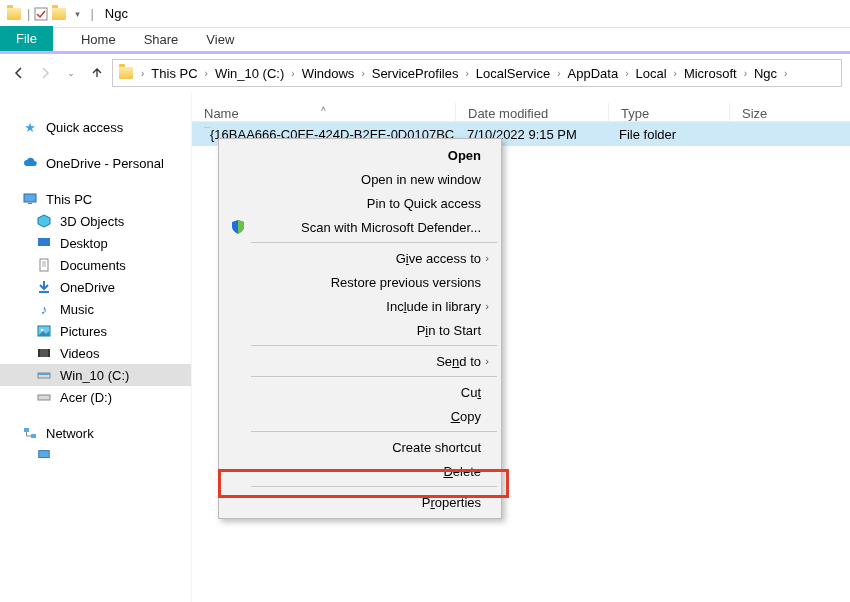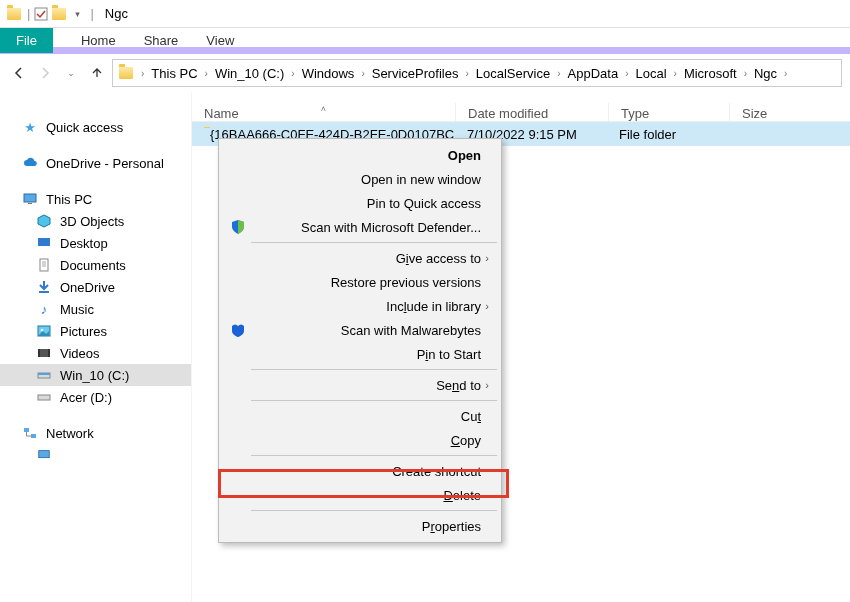--- a/index.html
+++ b/index.html
@@ -5,21 +5,21 @@
   * { box-sizing: border-box; margin: 0; padding: 0; font-family: 'Segoe UI', Tahoma, sans-serif; font-size: 13px; }
   body { width: 850px; height: 602px; background: #fff; position: relative; overflow: hidden; }
 
   
   .title-bar { height: 28px; display: flex; align-items: center; padding-left: 6px; border-bottom: 1px solid #e0e0e0; }
   .tb-icon { width: 16px; height: 14px; margin-right: 2px; display: inline-flex; align-items: center; justify-content: center; }
   .tb-sep { color: #999; margin: 0 3px; }
   .tb-title { margin-left: 8px; }
 
   
-  .ribbon { height: 26px; display: flex; align-items: flex-start; border-bottom: 7px solid #c4b5fd; }
+  .ribbon { height: 26px; display: flex; align-items: flex-end; border-bottom: 3px solid #c4b5fd; }
   .ribbon-tab { padding: 5px 14px 4px; cursor: pointer; color: #333; }
   .ribbon-tab.file { background: #00a29b; color: #fff; padding: 5px 16px; }
   .ribbon-gap { width: 14px; }
 
   
   .navrow { height: 38px; display: flex; align-items: center; padding: 4px 8px; gap: 4px; }
   .nav-btn { width: 22px; height: 22px; display: flex; align-items: center; justify-content: center; color: #555; }
   .nav-btn.dim { color: #bbb; }
   .addr { flex: 1; border: 1px solid #ccc; height: 28px; display: flex; align-items: center; padding: 0 6px; gap: 2px; }
   .addr .folder-glyph { margin-right: 4px; }
@@ -318,28 +318,20 @@
   <div class="ctx-item">
       <span>Restore previous versions</span>
     </div>
   <div class="ctx-item">
       <span>Inc</span>
       <span class="u">l</span>
       <span>ude in library</span>
       <span class="arrow">›</span>
     </div>
   <div class="ctx-item">
-    <span class="ctx-icon">
-        <svg width="16" height="16" viewBox="0 0 16 16">
-          <path d="M2 4 C4 2 6 2 8 4 C10 2 12 2 14 4 V9 C14 13 8 15 8 15 C8 15 2 13 2 9 Z" fill="#1a62d6"></path>
-        </svg>
-      </span>
-    <span>Scan with Malwarebytes</span>
-  </div>
-  <div class="ctx-item">
       <span>P</span>
       <span class="u">i</span>
       <span>n to Start</span>
     </div>
   <div class="ctx-sep"></div>
   <div class="ctx-item">
       <span>Se</span>
       <span class="u">n</span>
       <span>d to</span>
       <span class="arrow">›</span>

